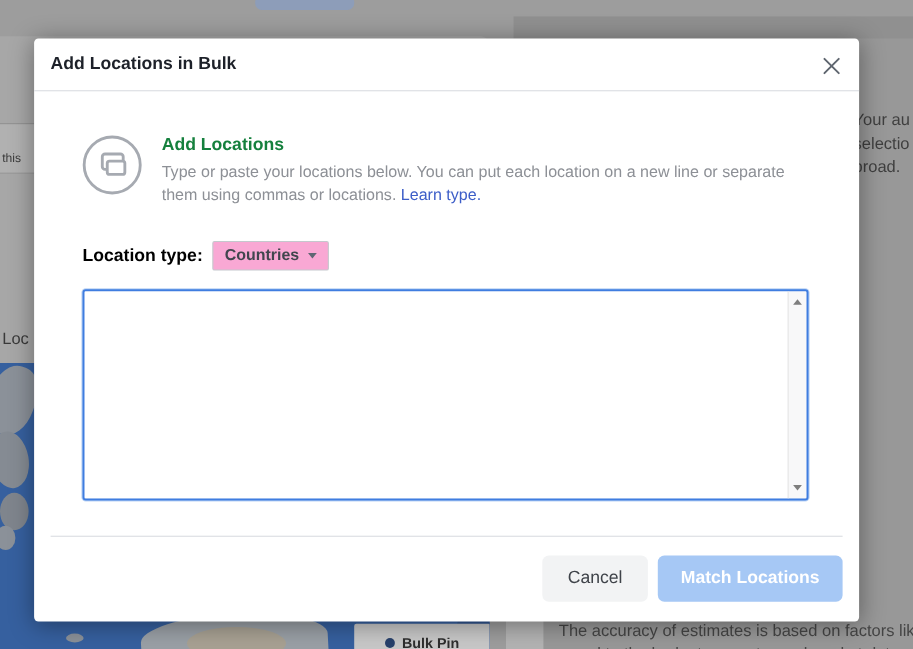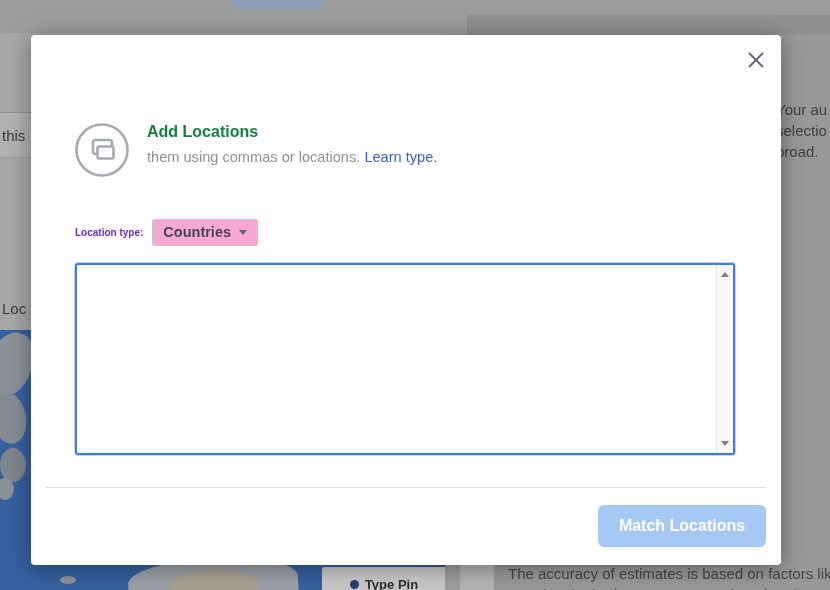--- a/index.html
+++ b/index.html
@@ -8,21 +8,21 @@
     font-family:"Liberation Sans","DejaVu Sans",sans-serif;
     background:#9d9d9d; position:relative;
   }
   
   .bd { position:absolute; }
   .bd-toppill { left:232px; top:-4px; width:90px; height:13px; background:#8d9db9; border-radius:6px; }
   .bd-leftcard { left:-20px; top:33px; width:465px; height:557px; background:#a7a7a7; border-radius:8px 8px 0 0; }
   .bd-div1 { left:0; top:112px; width:445px; height:1px; background:#8f8f8f; }
   .bd-rowthis { left:0; top:113px; width:445px; height:44px; background:#b1b1b1; }
   .bd-div2 { left:0; top:157px; width:445px; height:1px; background:#9a9a9a; }
-  .bd-this { left:2px; top:127px; font-size:15px; color:#3a3a3a; }
+  .bd-this { left:2px; top:138px; font-size:11px; color:#3a3a3a; }
   .bd-loc { left:2px; top:300px; font-size:15px; color:#3a3a3a; }
   .bd-map { left:0; top:330px; width:445px; height:260px; background:#36609f; overflow:hidden; }
   .land { position:absolute; }
   .l1 { left:-10px; top:2px;  width:42px; height:64px; background:#8b9199; border-radius:45%; transform:rotate(20deg); }
   .l2 { left:-8px;  top:62px; width:34px; height:52px; background:#858b93; border-radius:50%; transform:rotate(-10deg); }
   .l3 { left:0;     top:118px;width:26px; height:34px; background:#7f858d; border-radius:50%; }
   .l4 { left:-4px;  top:148px;width:18px; height:22px; background:#8b9199; border-radius:50%; }
   .l5 { left:128px; top:228px;width:170px;height:44px; background:#9aa0a6; border-radius:60% 60% 0 0; transform:rotate(-3deg); }
   .l6 { left:170px; top:240px;width:90px; height:30px; background:#a8a193; border-radius:50%; }
   .l7 { left:60px;  top:246px;width:16px; height:8px;  background:#8b9199; border-radius:50%; }
@@ -53,21 +53,21 @@
   .close-btn {
     position:absolute; right:14px; top:14px; width:22px; height:22px;
     display:flex; align-items:center; justify-content:center; cursor:pointer;
   }
   .intro-icon { position:absolute; left:43px; top:87px; width:56px; height:56px; }
   .intro-text { position:absolute; left:116px; top:88px; }
   .intro-heading { font-size:16px; font-weight:bold; color:#15803d; margin-bottom:6px; }
   .desc-line { font-size:14.6px; line-height:21px; color:#8d9096; white-space:nowrap; }
   .learn-more { color:#3d5ec8; text-decoration:none; cursor:pointer; }
   .loc-row { position:absolute; left:44px; top:184px; display:flex; align-items:center; }
-  .loc-label { font-size:10px; font-weight:bold; color:#6d28d9; margin-right:9px; }
+  .loc-label { font-size:16px; font-weight:bold; color:#000000; margin-right:9px; }
   .dropdown {
     display:inline-flex; align-items:center; padding:4px 10px 5px;
     background:#f9a8d4; border:1px solid #c5c8cd; border-radius:2px;
     font-size:14.5px; font-weight:bold; color:#41464e; cursor:pointer;
   }
   .caret-down {
     width:0; height:0; margin-left:8px;
     border-left:4.5px solid transparent; border-right:4.5px solid transparent;
     border-top:5.5px solid #5f6673;
   }
@@ -114,55 +114,59 @@
   <div class="land l1"></div>
   <div class="land l2"></div>
   <div class="land l3"></div>
   <div class="land l4"></div>
   <div class="land l5"></div>
   <div class="land l6"></div>
   <div class="land l7"></div>
   <div class="land l8"></div>
   <div class="land bd-droppin">
     <span class="pin-dot"></span>
-    <span>Type Pin</span>
+    <span>Bulk Pin</span>
   </div>
 </div>
 
 <div class="bd bd-rightpanel"></div>
 <div class="bd bd-rightband"></div>
 <div class="bd bd-notice">
   <div>Your au</div>
   <div>selectio</div>
   <div>broad.</div>
 </div>
 <div class="bd bd-lightstrip"></div>
 <div class="bd bd-estimates">
   <div>The accuracy of estimates is based on factors lik</div>
   <div>pared to the budget you enter and market data</div>
 </div>
 
 <div class="dialog">
 
+  <div class="dlg-header">
+    <span class="dlg-title">Add Locations in Bulk</span>
+  </div>
   <div class="close-btn">
     <svg width="18" height="18" viewBox="0 0 18 18">
       <path d="M2.5 2.5 L15.5 15.5 M15.5 2.5 L2.5 15.5" stroke="#606770" stroke-width="1.8" stroke-linecap="round"></path>
     </svg>
   </div>
 
   <div class="intro-icon">
     <svg width="56" height="56" viewBox="0 0 56 56">
       <circle cx="28" cy="28" r="25.5" fill="none" stroke="#a6aab1" stroke-width="2.6"></circle>
       <rect x="19" y="18" width="19" height="14" rx="2.5" fill="none" stroke="#a6aab1" stroke-width="2.6"></rect>
       <rect x="23.5" y="24.5" width="16" height="12" rx="2" fill="#ffffff" stroke="#a6aab1" stroke-width="2.6"></rect>
     </svg>
   </div>
 
   <div class="intro-text">
     <div class="intro-heading">Add Locations</div>
+    <div class="desc-line">Type or paste your locations below. You can put each location on a new line or separate</div>
     <div class="desc-line"><span>them using commas or locations.</span> <a class="learn-more">Learn type.</a></div>
   </div>
 
   <div class="loc-row">
     <span class="loc-label">Location type:</span>
     <span class="dropdown">
       <span>Countries</span>
       <span class="caret-down"></span>
     </span>
   </div>
@@ -175,16 +179,17 @@
         </div>
       <div class="sb-btn sb-down">
           <span class="tri-down"></span>
         </div>
     </div>
   </div>
 
   <div class="dlg-divider"></div>
 
   <div class="dlg-footer">
+    <button class="btn btn-cancel">Cancel</button>
     <button class="btn btn-submit" disabled="">Match Locations</button>
   </div>
 
 </div>
 
 </body></html>

